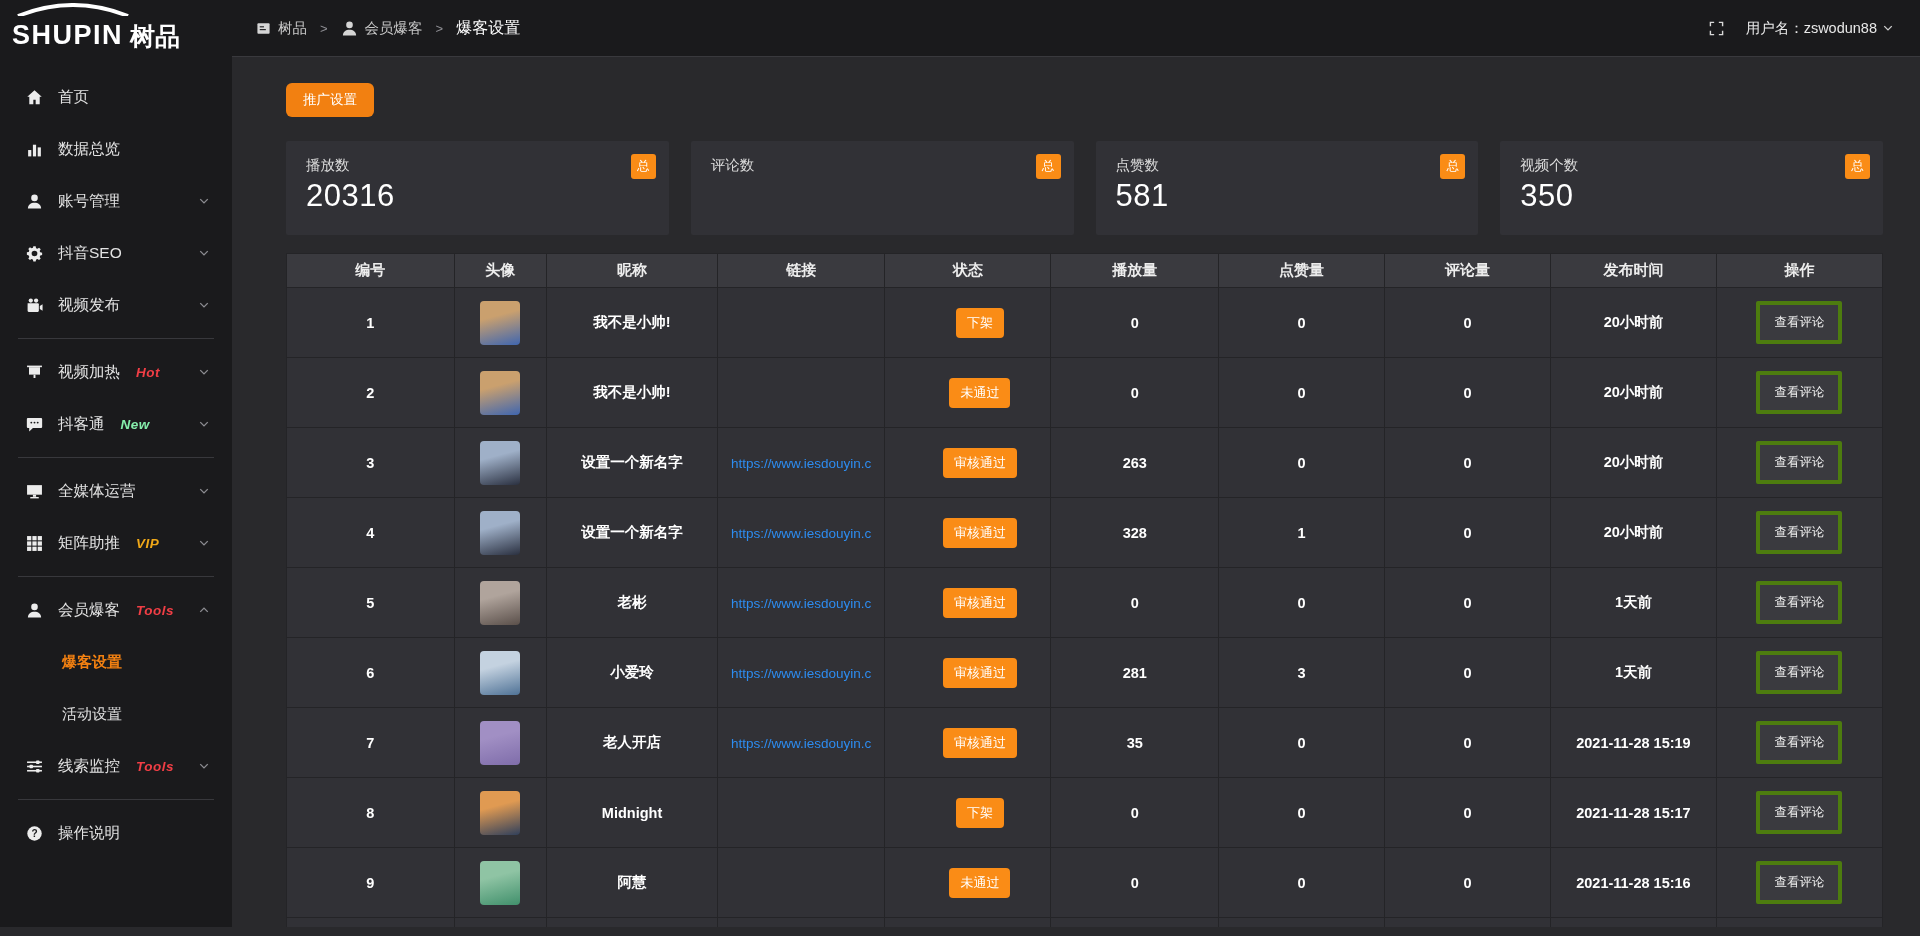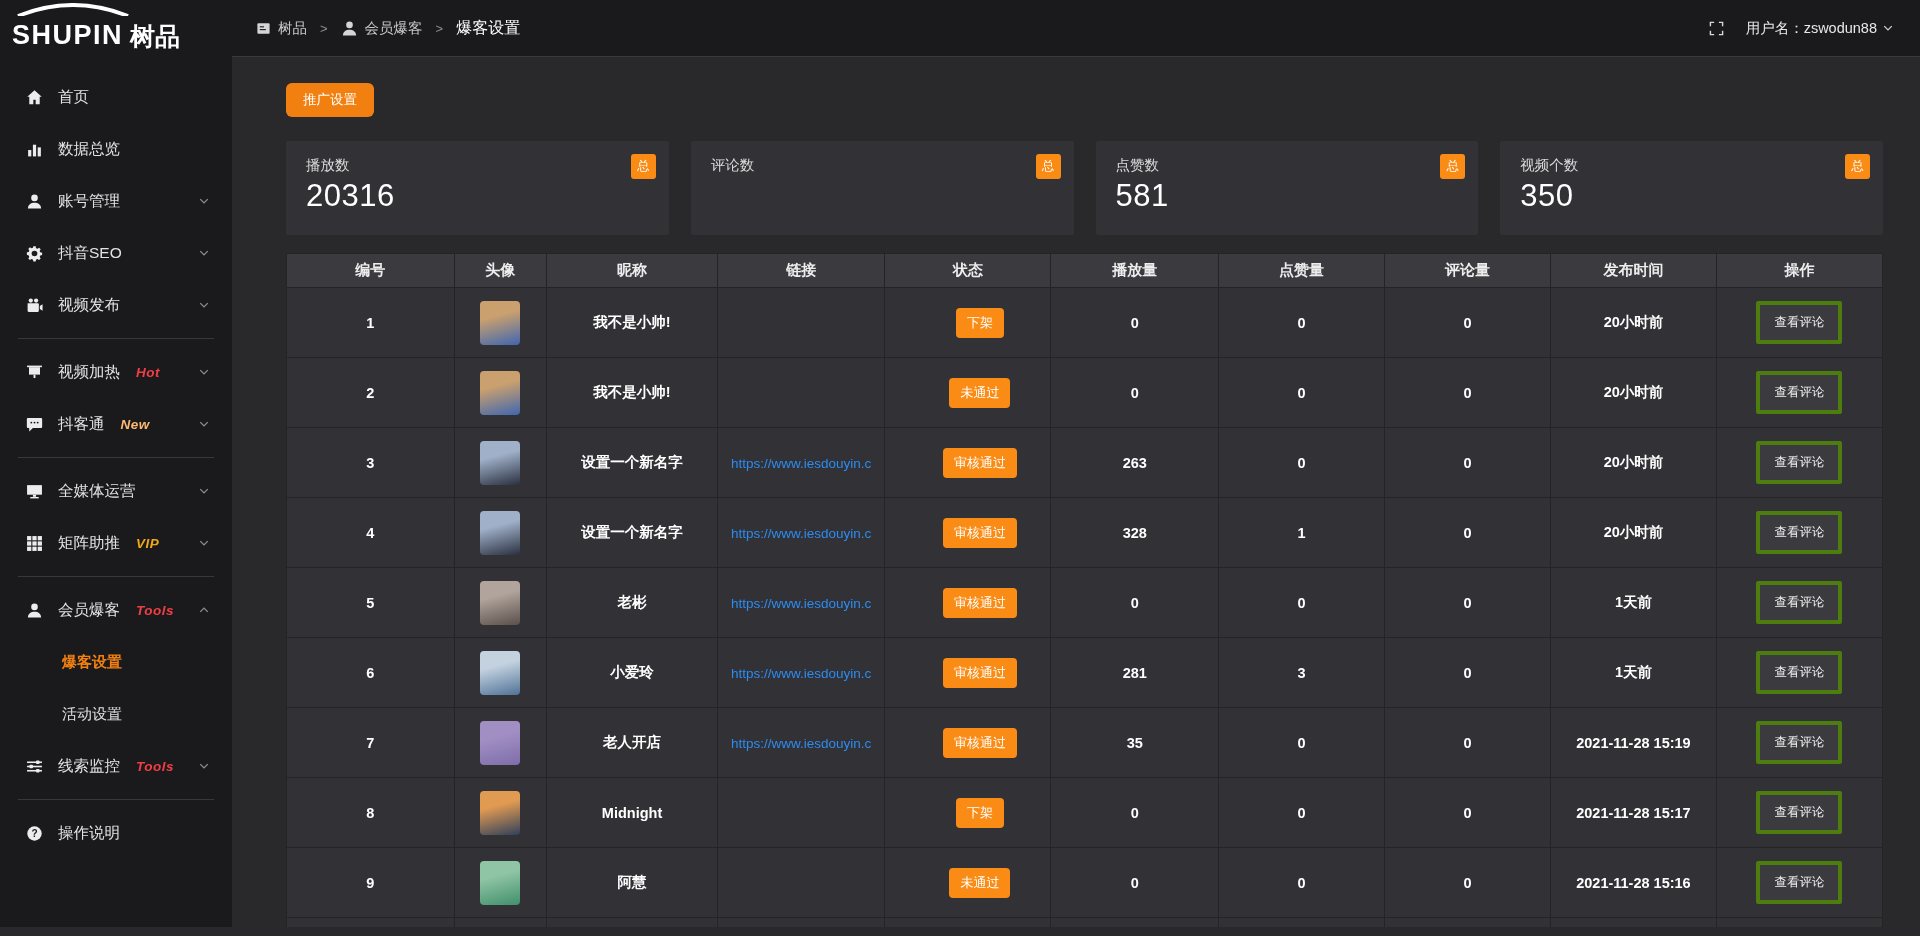--- a/index.html
+++ b/index.html
@@ -166,21 +166,21 @@
             <svg viewBox="0 0 16 16" width="17" height="17">
               <path fill="currentColor" d="M2 1.8h12c.7 0 1.2.5 1.2 1.2v7c0 .7-.5 1.2-1.2 1.2H6.5L3 14.5v-3.3H2c-.7 0-1.2-.5-1.2-1.2V3c0-.7.5-1.2 1.2-1.2z"></path>
               <g fill="#1a1a1c">
                 <circle cx="5" cy="6.2" r=".9"></circle>
                 <circle cx="8" cy="6.2" r=".9"></circle>
                 <circle cx="11" cy="6.2" r=".9"></circle>
               </g>
             </svg>
           </span>
     <span class="s-label">抖客通</span>
-    <span class="s-badge" style="color: #fdba74;">New</span>
+    <span class="s-badge" style="color: #86efac;">New</span>
     <span class="s-chevron">
             <svg viewBox="0 0 16 16" width="12" height="12">
               <path d="M3 5.5 8 10.5 13 5.5" fill="none" stroke="currentColor" stroke-width="1.8"></path>
             </svg>
           </span>
   </div>
         <div class="side-divider"></div>
         <div class="side-item">
     <span class="s-icon">
             <svg viewBox="0 0 16 16" width="17" height="17">

